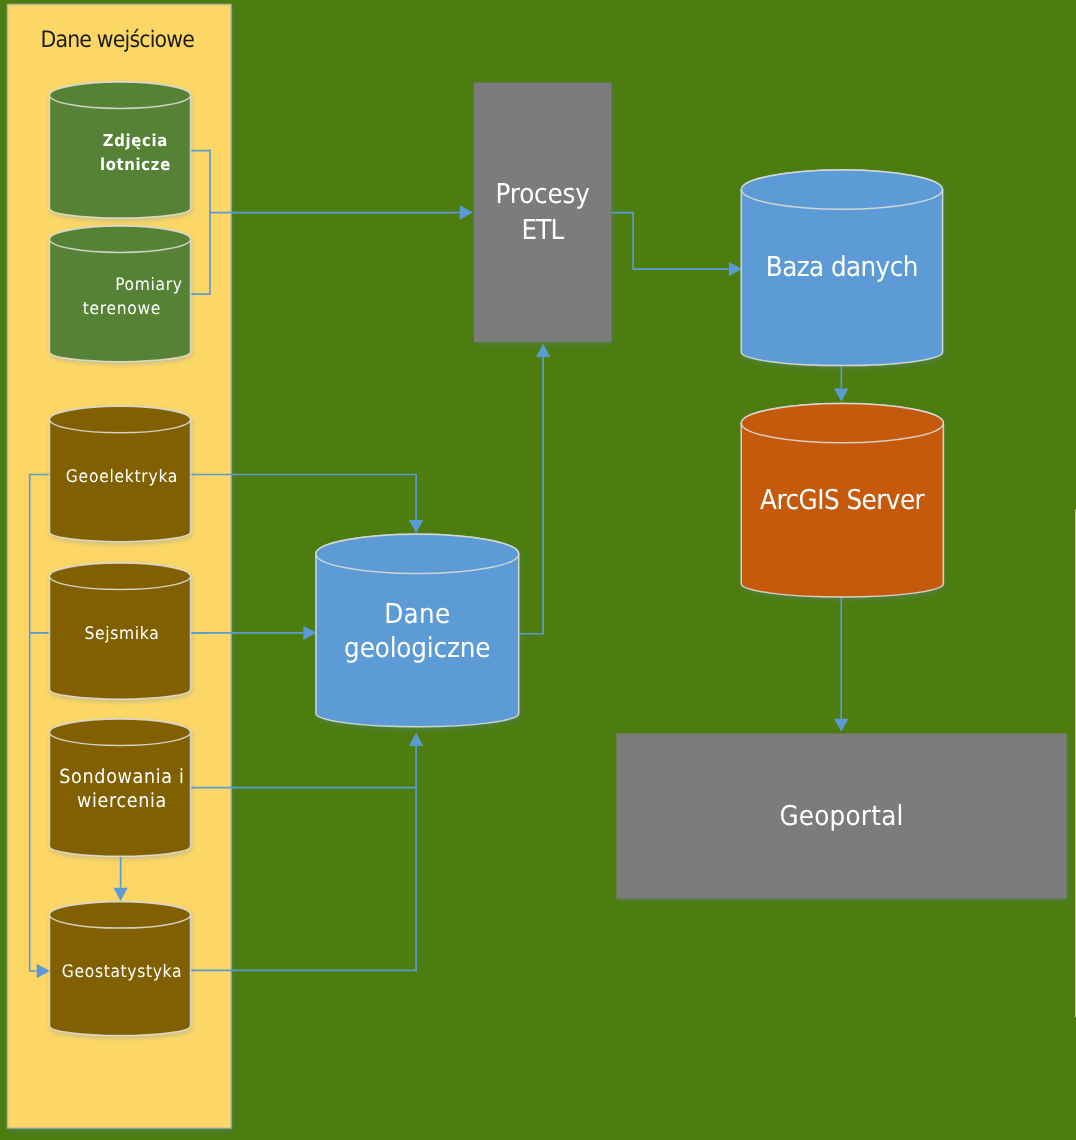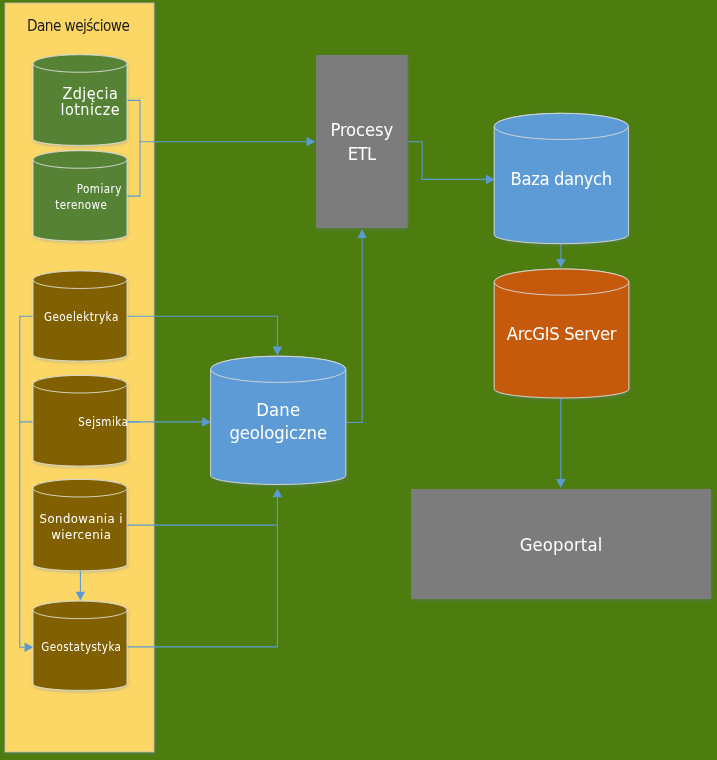--- a/index.html
+++ b/index.html
@@ -126,32 +126,32 @@
         <path d="M 494.2 126.39999999999999 A 67.1 13.1 0 0 1 628.4 126.39999999999999 L 628.4 234.89999999999998 A 67.1 8.8 0 0 1 494.2 234.89999999999998 Z" fill="#5B9BD5" stroke="#e2e2dc" stroke-width="1" stroke-opacity="0.85"></path>
         <path d="M 494.2 126.39999999999999 A 67.1 13.1 0 0 1 628.4 126.39999999999999 A 67.1 13.1 0 0 1 494.2 126.39999999999999 Z" fill="#5B9BD5" stroke="#dcdcd6" stroke-width="1" stroke-opacity="0.9"></path>
       </g>
       <g filter="url(#shp)">
         <path d="M 494.2 282.1 A 67.35 13.1 0 0 1 628.9 282.1 L 628.9 389.2 A 67.35 8.8 0 0 1 494.2 389.2 Z" fill="#C55A11" stroke="#e2e2dc" stroke-width="1" stroke-opacity="0.85"></path>
         <path d="M 494.2 282.1 A 67.35 13.1 0 0 1 628.9 282.1 A 67.35 13.1 0 0 1 494.2 282.1 Z" fill="#C55A11" stroke="#dcdcd6" stroke-width="1" stroke-opacity="0.9"></path>
       </g>
       <rect x="411" y="489" width="300" height="110" fill="#7C7C7C" filter="url(#shp)"></rect>
     </svg>
     <div class="grouplabel" style="left: 27px; top: 17.2px; color: rgb(26, 26, 26); font-size: 15.2px; line-height: 18.24px; letter-spacing: -0.55px;">Dane wejściowe</div>
-    <div class="nodelabel" style="left: 34.2px; top: 56.9px; width: 112px; height: 90.7px; color: rgb(255, 255, 255); font-size: 16px; line-height: 15.8px;">
+    <div class="nodelabel" style="left: 34.2px; top: 56.9px; width: 112px; height: 90.7px; color: rgb(255, 255, 255); font-size: 11px; line-height: 15.8px; font-weight: bold;">
       <span style="letter-spacing: 0.45px; text-indent: 0.225px;">Zdjęcia</span>
       <span style="letter-spacing: 0.45px; text-indent: 0.225px;">lotnicze</span>
     </div>
     <div class="nodelabel" style="left: 34.2px; top: 152.9px; width: 94px; height: 90.4px; color: rgb(255, 255, 255); font-size: 11.5px; line-height: 15.8px;">
       <span style="letter-spacing: 0.45px; text-indent: 0.225px; margin-left: 36px;">Pomiary</span>
       <span style="letter-spacing: 0.45px; text-indent: 0.225px;">terenowe</span>
     </div>
     <div class="nodelabel" style="left: 34.2px; top: 273.1px; width: 94px; height: 90.2px; color: rgb(255, 255, 255); font-size: 11.5px; line-height: 15.8px;">
       <span style="letter-spacing: 0.5px; text-indent: 0.25px;">Geoelektryka</span>
     </div>
-    <div class="nodelabel" style="left: 34.2px; top: 377.6px; width: 94px; height: 90.7px; color: rgb(255, 255, 255); font-size: 11.5px; line-height: 15.8px; padding-left: 22px;">
+    <div class="nodelabel" style="left: 34.2px; top: 377.6px; width: 94px; height: 90.7px; color: rgb(255, 255, 255); font-size: 11.5px; line-height: 15.8px;">
       <span style="letter-spacing: 0.45px; text-indent: 0.225px;">Sejsmika</span>
     </div>
     <div class="nodelabel" style="left: 34.2px; top: 481.6px; width: 94px; height: 91.4px; color: rgb(255, 255, 255); font-size: 13px; line-height: 15.8px;">
       <span style="letter-spacing: 0.45px; text-indent: 0.225px;">Sondowania i</span>
       <span style="letter-spacing: 0.45px; text-indent: 0.225px;">wiercenia</span>
     </div>
     <div class="nodelabel" style="left: 34.2px; top: 603.3px; width: 94px; height: 89.3px; color: rgb(255, 255, 255); font-size: 11.5px; line-height: 15.8px;">
       <span style="letter-spacing: 0.45px; text-indent: 0.225px;">Geostatystyka</span>
     </div>
     <div class="nodelabel" style="left: 316px; top: 55px; width: 91.5px; height: 173px; color: rgb(255, 255, 255); font-size: 18.3px; line-height: 23.3px; border-radius: 26px;">

